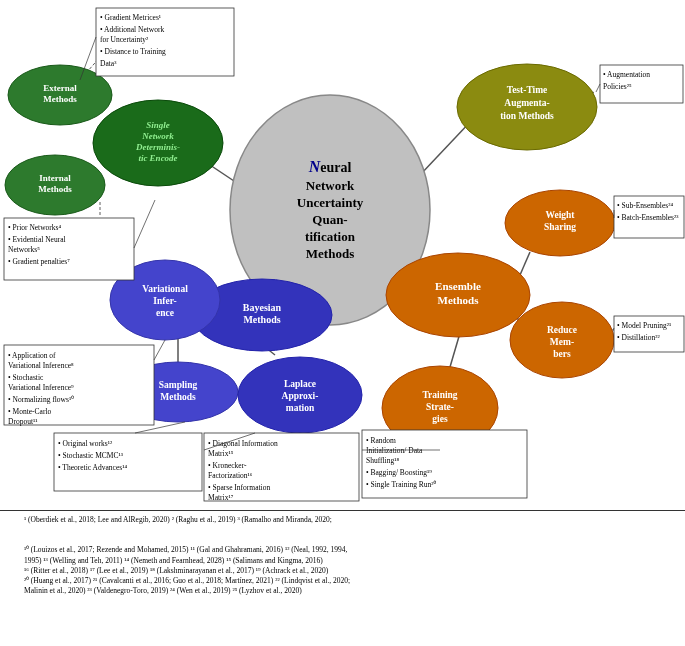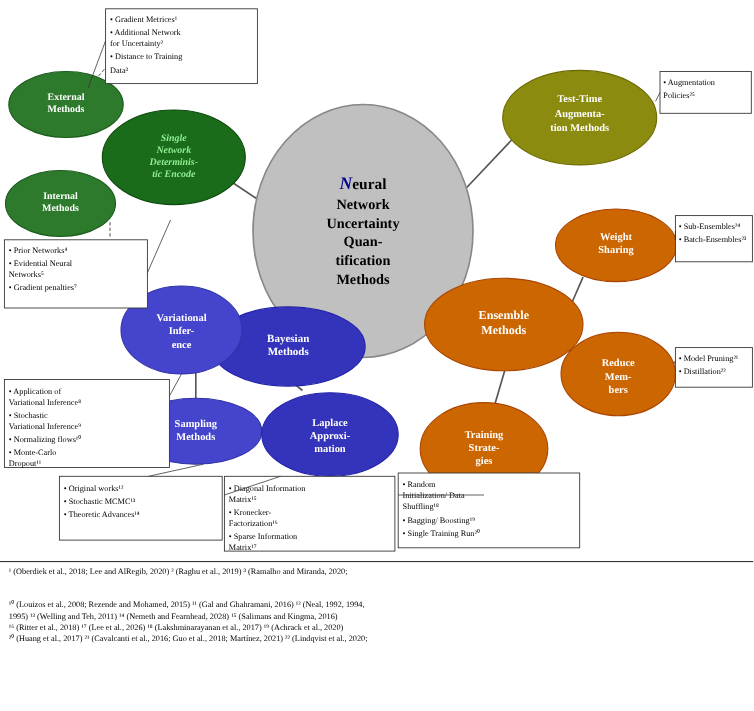--- a/index.html
+++ b/index.html
@@ -21,21 +21,21 @@
     }
 
     #references-area {
       position: absolute;
       bottom: 0;
       left: 0;
       width: 685px;
       height: 136px;
       background: white;
       border-top: 1px solid #333;
-      padding: 4px 8px;
+      padding: 4px 24px;
       font-size: 7.5px;
       line-height: 1.35;
       color: #000;
     }
 
     svg#diagram-svg {
       position: absolute;
       top: 0; left: 0;
       width: 685px;
       height: 510px;
@@ -218,18 +218,19 @@
     <text x="366" y="487" font-size="7.5" fill="#000" font-family="Times New Roman">• Single Training Run²⁰</text>
     <line x1="362" y1="450" x2="440" y2="450" stroke="#333" stroke-width="0.7"></line>
   </svg>
 </div>
 
 <div id="references-area">
   <div style="font-size:7.5px; line-height:1.35; color:#000; font-family:'Times New Roman',serif;">
     <span>¹ (Oberdiek et al., 2018; Lee and AlRegib, 2020)   ² (Raghu et al., 2019)   ³ (Ramalho and Miranda, 2020;</span><br>
     <br>
     <br>
-    <span>¹⁰ (Louizos et al., 2008; Rezende and Mohamed, 2015)  ¹¹ (Gal and Ghahramani, 2016)  ¹² (Neal, 1992, 1994,</span><br>
+    <span>¹⁰ (Louizos et al., 2017; Rezende and Mohamed, 2015)  ¹¹ (Gal and Ghahramani, 2016)  ¹² (Neal, 1992, 1994,</span><br>
     <span>1995)  ¹³ (Welling and Teh, 2011)  ¹⁴ (Nemeth and Fearnhead, 2028)  ¹⁵ (Salimans and Kingma, 2016)</span><br>
-    <span>¹⁶ (Ritter et al., 2018)  ¹⁷ (Lee et al., 2026)  ¹⁸ (Lakshminarayanan et al., 2017)  ¹⁹ (Achrack et al., 2020)</span><br>
+    <span>¹⁶ (Ritter et al., 2018)  ¹⁷ (Lee et al., 2019)  ¹⁸ (Lakshminarayanan et al., 2017)  ¹⁹ (Achrack et al., 2020)</span><br>
     <span>²⁰ (Huang et al., 2017)  ²¹ (Cavalcanti et al., 2016; Guo et al., 2018; Martínez, 2021)  ²² (Lindqvist et al., 2020;</span><br>
+    <span>Malinin et al., 2020)  ²³ (Valdenegro-Toro, 2019)  ²⁴ (Wen et al., 2019)  ²⁵ (Lyzhov et al., 2020)</span>
   </div>
 </div>
 
 </body></html>

